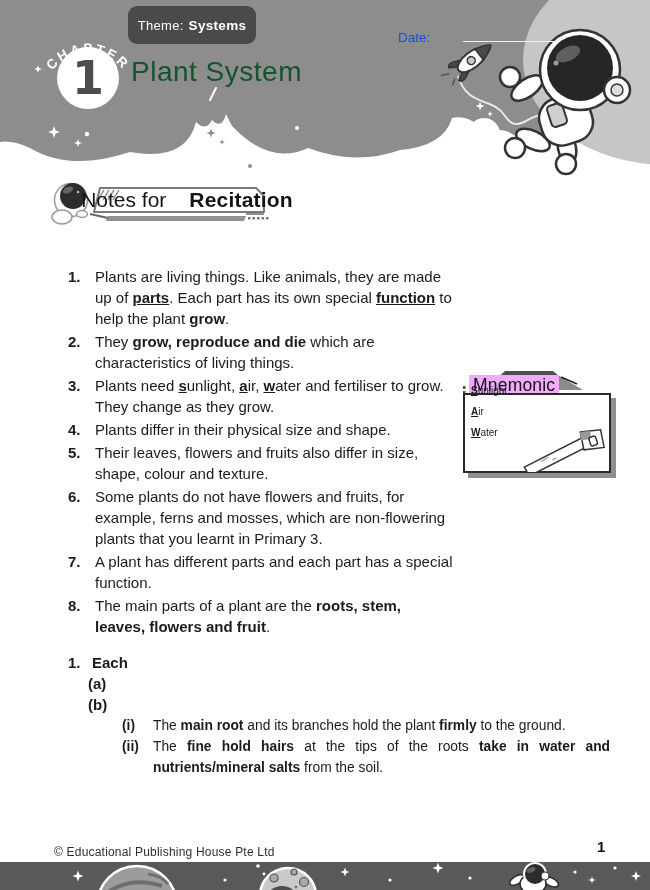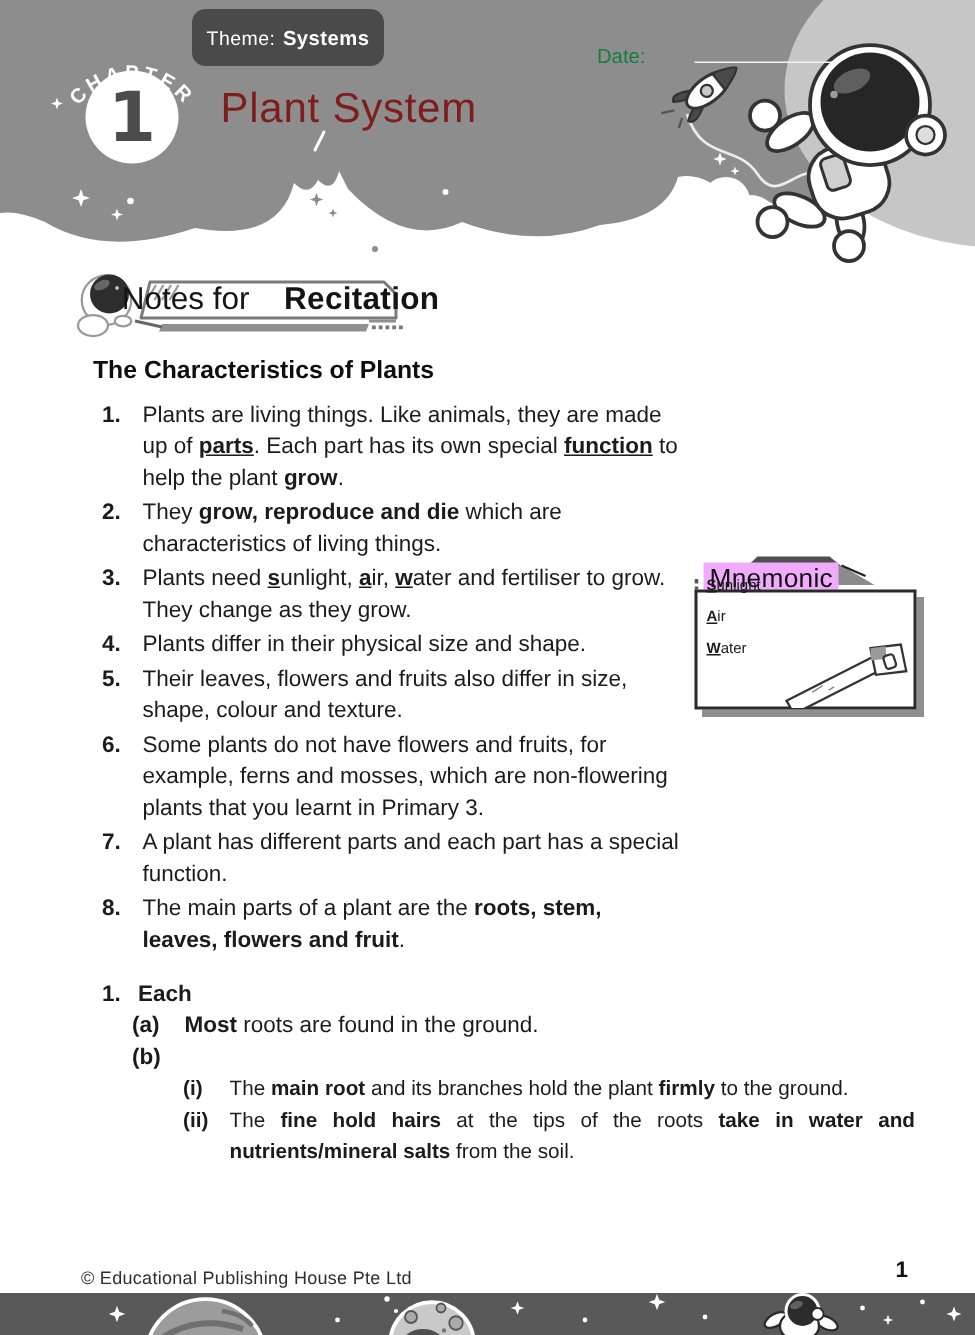--- a/index.html
+++ b/index.html
@@ -16,25 +16,24 @@
   .header-art { left:0; top:0; }
   .theme-box {
     left:128px; top:6px; width:128px; height:38px;
     background:#4a4a4a; border-radius:9px;
     display:flex; align-items:center; justify-content:center;
     color:#ffffff; font-size:13px; letter-spacing:.3px;
   }
   .theme-box b { margin-left:5px; font-size:13.5px; }
   .chapter-badge { left:26px; top:12px; width:124px; height:128px; }
   .page-title {
-    left:131px; top:56px; color:#7f1d1d; font-size:28px; font-weight:400;
+    left:131px; top:56px; color:#14532d; font-size:28px; font-weight:400;
     letter-spacing:.5px;
-    margin-left:16px;
-  }
-  .date-row { left:398px; top:30px; color:#15803d; font-size:13.5px; display:flex; align-items:flex-end;gap:27px; }
+  }
+  .date-row { left:398px; top:30px; color:#1d4ed8; font-size:13.5px; display:flex; align-items:flex-end;gap:27px; }
   .date-line { display:inline-block; width:97px; border-bottom:1.5px solid #f2f2f2; margin-left:6px; transform:translateY(-3px); }
 
   
   .notes-badge { left:50px; top:176px; width:226px; height:56px; }
   .notes-text {
     position:absolute; left:60px; top:11px; width:154px; height:25px;
     display:flex; align-items:center; justify-content:center;
     font-size:21px; color:#141414; white-space:nowrap;
   }
   .notes-text b { margin-left:23px; letter-spacing:.2px; }
@@ -207,21 +206,20 @@
         <ellipse cx="12" cy="41" rx="10" ry="7" fill="#ffffff" stroke="#999" stroke-width="1.5"></ellipse>
         <ellipse cx="32" cy="38" rx="5.5" ry="3.5" fill="#ffffff" stroke="#999" stroke-width="1.5"></ellipse>
       </g>
     </svg>
     <div class="notes-text">
       <span>Notes for</span>
       <b>Recitation</b>
     </div>
   </div>
 
-  <h2 class="abs section-heading">The Characteristics of Plants</h2>
 
   <ol class="abs char-list">
     <li>
         <span class="num">1.</span>
         <span class="txt"><span>Plants are living things. Like animals, they are made up of </span><span class="b u">parts</span><span>. Each part has its own special </span><span class="b u">function</span><span> to help the plant </span><span class="b">grow</span><span>.</span></span>
       </li>
     <li>
         <span class="num">2.</span>
         <span class="txt"><span>They </span><span class="b">grow, reproduce and die</span><span> which are characteristics of living things.</span></span>
       </li>
@@ -279,21 +277,20 @@
     </svg>
   </aside>
 
   <section class="abs roots">
     <div class="r-title">
       <span class="num">1.</span>
       <span>Each</span>
     </div>
     <div class="r-sub">
       <span class="lbl">(a)</span>
-      <span class="stxt"><span class="b">Most</span><span> roots are found in the ground.</span></span>
     </div>
     <div class="r-sub">
       <span class="lbl">(b)</span>
     </div>
     <div class="r-subsub">
       <span class="lbl">(i)</span>
       <span class="sstxt"><span>The </span><span class="b">main root</span><span> and its branches hold the plant </span><span class="b">firmly</span><span> to the ground.</span></span>
     </div>
     <div class="r-subsub">
       <span class="lbl">(ii)</span>

